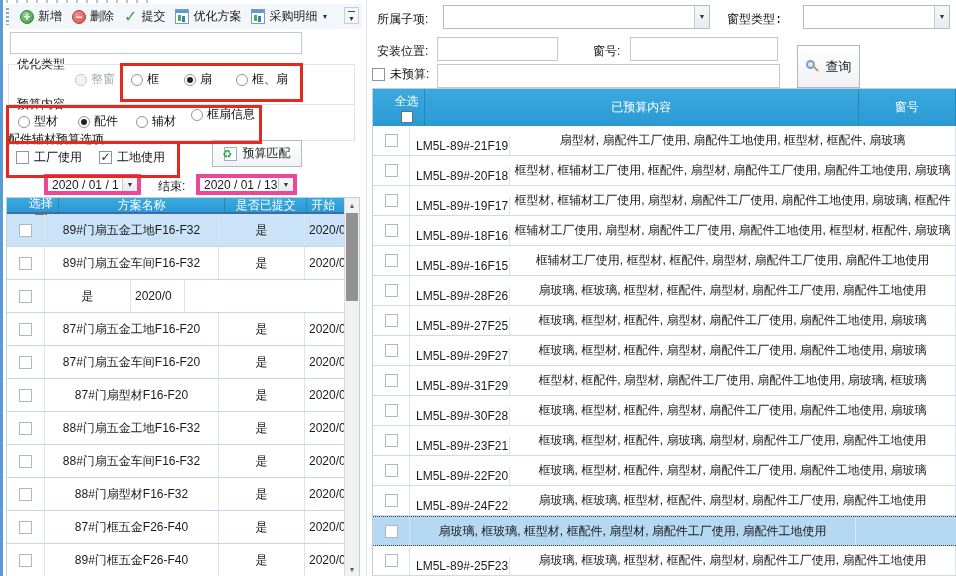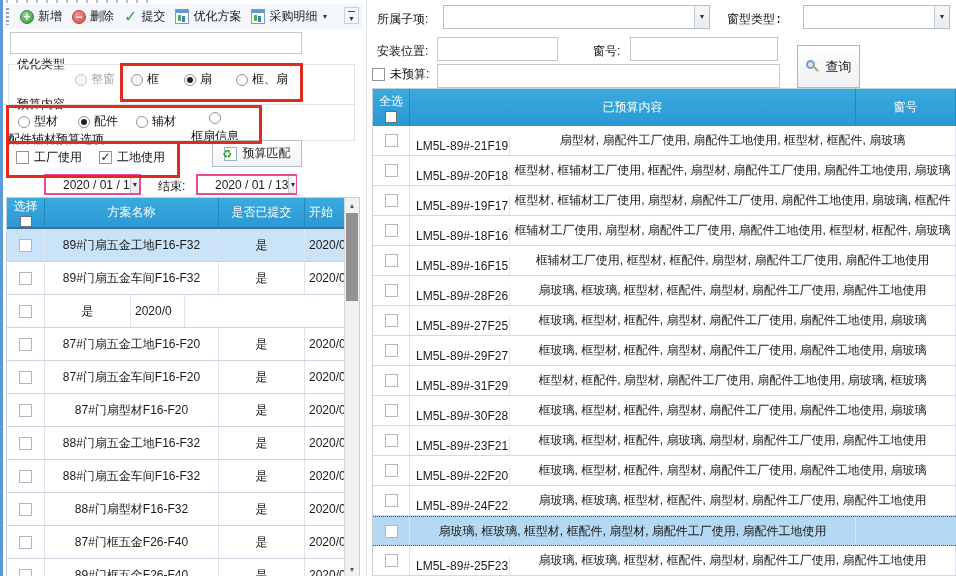--- a/index.html
+++ b/index.html
@@ -56,40 +56,40 @@
   .red-rect{position:absolute;border:3px solid #e22b1e;z-index:5;pointer-events:none;}
   #red1{left:120px;top:63px;width:177px;height:33px;}
   #red2{left:6px;top:105px;width:250px;height:33px;}
   #red3{left:6px;top:141px;width:168px;height:31px;}
 
   #match-btn{left:212px;top:140px;width:90px;height:27px;border:1px solid #b4bac3;background:linear-gradient(#ffffff,#f1f3f6);
     display:flex;align-items:center;justify-content:center;gap:6px;box-sizing:border-box;}
   .ico-page{width:13px;height:14px;background:#fff;border:1px solid #9ab0c8;box-sizing:border-box;position:relative;}
   .ico-page .recy{position:absolute;left:-2px;top:1px;font-size:11px;color:#2fa12f;line-height:11px;}
 
-  .datebox{position:absolute;height:21px;border:2px solid #ec4899;background:#fff;box-sizing:border-box;
-    display:flex;align-items:center;padding-left:13px;}
+  .datebox{position:absolute;height:21px;border:4px solid #ec4899;background:#fff;box-sizing:border-box;
+    display:flex;align-items:center;}
   .datebox .dtext{flex:1;padding-left:4px;white-space:nowrap;font-size:12px;}
   .drop-btn{width:15px;height:100%;border-left:1px solid #c5cad2;background:linear-gradient(#f7f8fa,#e8ebef);
     display:flex;align-items:center;justify-content:center;box-sizing:border-box;}
   #date1{left:44px;top:174px;width:97px;}
   #date2{left:196px;top:174px;width:101px;}
   #start-lbl{left:6px;top:194px;margin-top:44px;}
   #end-lbl{left:158px;top:178px;}
 
   
-  .thead-blue{background:linear-gradient(#3aaade,#2b99d4);color:#fff;display:flex;}
+  .thead-blue{background:linear-gradient(#3aaade,#2b99d4);color:#fff;display:flex;padding-left:16px;}
   .hc{display:flex;align-items:center;justify-content:center;border-right:1px solid #2187bf;box-sizing:border-box;}
   .hc-stack{flex-direction:column;gap:1px;justify-content:center;}
   .hcb{width:12px;height:12px;background:#fff;border:1px solid #6a7077;box-sizing:border-box;}
 
   
   #ltable{left:6px;top:197px;width:354px;height:379px;border:1px solid #c3cedd;border-bottom:none;
     box-sizing:border-box;overflow:hidden;background:#fff;}
-  #lt-head{height:31px;border-bottom:2px solid #3c6ea5;box-sizing:border-box;justify-content:flex-end;}
+  #lt-head{height:16px;border-bottom:2px solid #3c6ea5;box-sizing:border-box;justify-content:flex-end;}
   .lc0{width:38px;}.lc1{width:174px;}.lc2{width:86px;}.lc3{width:54px;justify-content:flex-start;padding-left:4px;}
   .lt-row{display:flex;height:33px;box-sizing:border-box;border-bottom:1px solid #ccd6e2;background:#fff;}
   .lt-row.sel{background:#cbe3f8;}
   .ltc{display:flex;align-items:center;justify-content:center;border-right:1px solid #dde4ee;box-sizing:border-box;
     overflow:hidden;white-space:nowrap;}
   .ltc.lc3{justify-content:flex-start;padding-left:4px;}
   .lt-row .cbx{border-color:#b0b7c0;}
 
   
   #lscroll{position:absolute;right:0;top:0;width:15px;height:379px;background:#f1f1f1;border-left:1px solid #d9d9d9;box-sizing:border-box;z-index:6;}
@@ -197,21 +197,21 @@
   <span class="lbl">型材</span>
 </span>
 <span class="radio-item" style="left:78px;top:113px;">
   <span class="radio checked"></span>
   <span class="lbl">配件</span>
 </span>
 <span class="radio-item" style="left:136px;top:113px;">
   <span class="radio"></span>
   <span class="lbl">辅材</span>
 </span>
-<span class="radio-item" style="left:191px;top:112px;flex-direction:column;">
+<span class="radio-item" style="left:191px;top:106px;">
   <span class="radio"></span>
   <span class="lbl">框扇信息</span>
 </span>
 <div class="red-rect" id="red2"></div>
 
 <span class="abs lbl" style="left:8px;top:131px;">配件辅材预算选项</span>
 <span class="check-item" style="left:16px;top:149px;">
   <span class="cbx"></span>
   <span class="lbl">工厂使用</span>
 </span>

